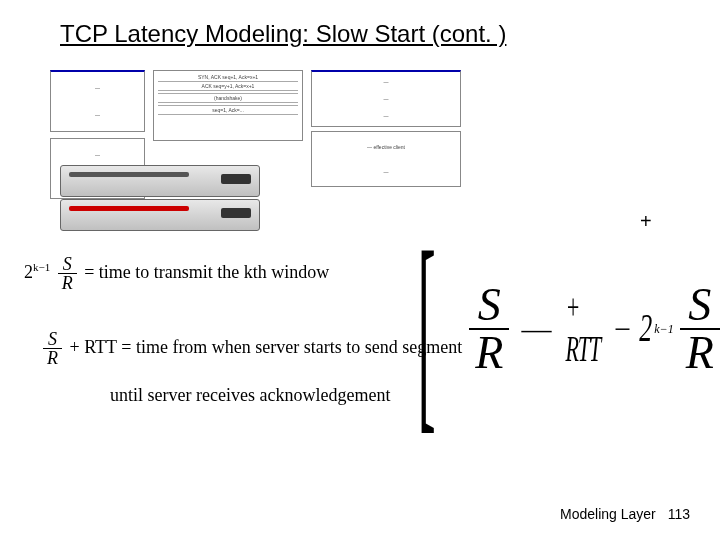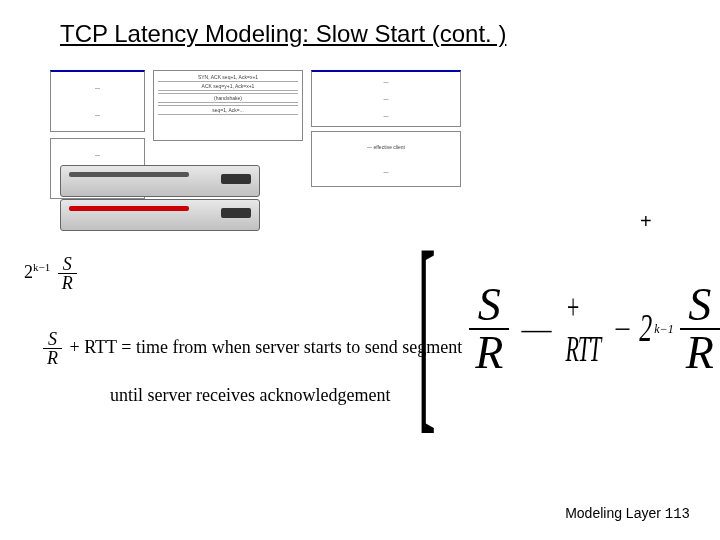--- a/index.html
+++ b/index.html
@@ -29,21 +29,21 @@
 .rtt{font-size:22px;font-style:italic;letter-spacing:-1px;transform:scaleY(1.6);margin:0 6px}
 .minus{font-size:30px;margin:0 6px}
 .two{font-size:26px;font-style:italic;transform:scaleY(1.5)}
 .kexp{font-size:12px;font-style:italic;vertical-align:super}
 .sup{font-size:11px;vertical-align:super}
 .plus{position:absolute;top:210px;left:640px;font-size:20px}
 .sfrac{display:inline-flex;flex-direction:column;align-items:center;font-style:italic;line-height:1;vertical-align:middle;margin:0 3px}
 .sfrac .n{font-size:18px}
 .sfrac .d{font-size:18px;border-top:1.5px solid #000;padding:0 4px}
 .footer{position:absolute;bottom:18px;right:30px;font-size:14px}
-.pagenum{font-family:Liberation Mono, monospace;}
+.pagenum{font-family:Liberation Sans, sans-serif;margin-left:8px}
 </style>
 </head>
 <body>
 
 <div class="title">TCP Latency Modeling: Slow Start (cont. )</div>
 
 <div class="diagram">
   <div style="display:flex;flex-direction:column;gap:6px">
     <div class="dbox left blue">
         <div>—</div>
@@ -79,20 +79,21 @@
   <div class="device"></div>
   <div class="device redslot"></div>
 </div>
 
 <div class="formula f1">
   <span>2</span><sup class="sup">k−1</sup>
   <span class="sfrac">
       <span class="n">S</span>
       <span class="d">R</span>
     </span>
+  <span> = time to transmit the kth window</span>
 </div>
 
 <div class="formula f2">
   <span class="sfrac">
       <span class="n">S</span>
       <span class="d">R</span>
     </span>
   <span> + RTT = time from when server starts to send segment</span>
 </div>
 

